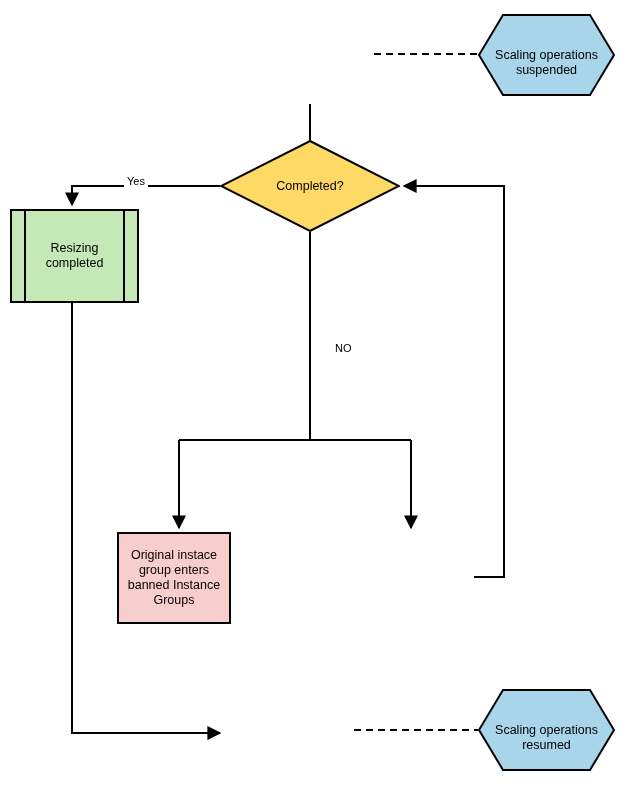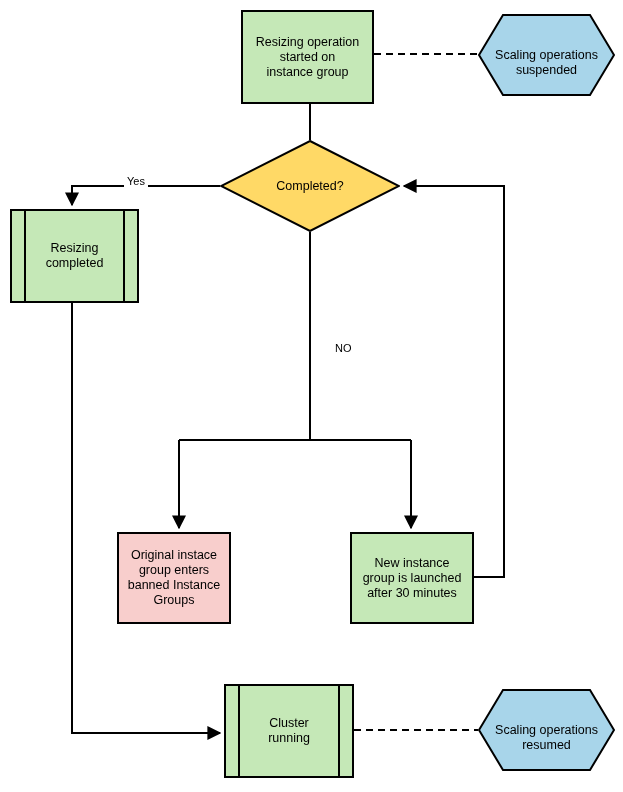--- a/index.html
+++ b/index.html
@@ -133,25 +133,20 @@
     <path d="M 179 440 L 179 528" fill="none" stroke="#000000" stroke-width="2" marker-end="url(#arrow)"></path>
     <path d="M 411 440 L 411 528" fill="none" stroke="#000000" stroke-width="2" marker-end="url(#arrow)"></path>
 
     <path d="M 474 577 L 504 577 L 504 186 L 404 186" fill="none" stroke="#000000" stroke-width="2" marker-end="url(#arrow)"></path>
 
     <path d="M 72 303 L 72 733 L 220 733" fill="none" stroke="#000000" stroke-width="2" marker-end="url(#arrow)"></path>
 
     <path d="M 354 730 L 478 730" fill="none" stroke="#000000" stroke-width="2" stroke-dasharray="7 5"></path>
   </svg>
 
-  <div class="node box" style="left:241px; top:10px; width:133px; height:94px; background:#c5e8b7;">
-    <span class="label">Resizing operation
-started on
-instance group</span>
-  </div>
 
   <div class="hex-wrap" style="left:478px; top:14px; width:137px; height:82px;">
     <svg width="137" height="82" viewBox="0 0 137 82" xmlns="http://www.w3.org/2000/svg">
       <polygon points="25,1 112,1 136,41 112,81 25,81 1,41" fill="#a8d5ea" stroke="#000000" stroke-width="2"></polygon>
     </svg>
     <span class="label">Scaling operations
 suspended</span>
   </div>
 
   <div class="diamond-wrap" style="left:220px; top:140px; width:180px; height:92px;">
@@ -166,30 +161,21 @@
 completed</span>
   </div>
 
   <div class="node box" style="left:117px; top:532px; width:114px; height:92px; background:#f8cecc;">
     <span class="label">Original instace
 group enters
 banned Instance
 Groups</span>
   </div>
 
-  <div class="node box" style="left:350px; top:532px; width:124px; height:92px; background:#c5e8b7;">
-    <span class="label">New instance
-group is launched
-after 30 minutes</span>
-  </div>
 
-  <div class="node box predef" style="left:224px; top:684px; width:130px; height:94px; background:#c5e8b7;">
-    <span class="label">Cluster
-running</span>
-  </div>
 
   <div class="hex-wrap" style="left:478px; top:689px; width:137px; height:82px;">
     <svg width="137" height="82" viewBox="0 0 137 82" xmlns="http://www.w3.org/2000/svg">
       <polygon points="25,1 112,1 136,41 112,81 25,81 1,41" fill="#a8d5ea" stroke="#000000" stroke-width="2"></polygon>
     </svg>
     <span class="label">Scaling operations
 resumed</span>
   </div>
 
   <span class="edge-label" style="left:124px; top:175px;">Yes</span>

